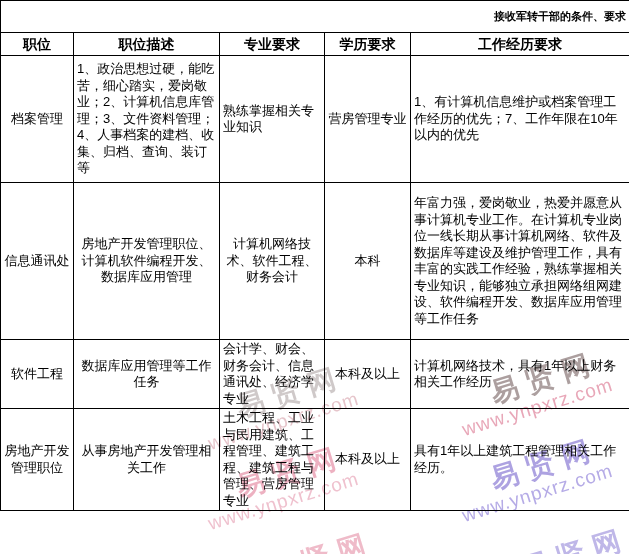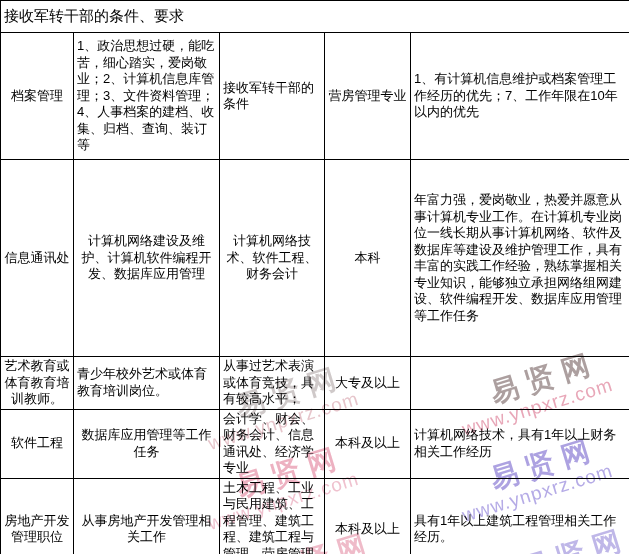--- a/index.html
+++ b/index.html
@@ -23,32 +23,32 @@
     font-size: 13px;
     line-height: 16.5px;
     vertical-align: middle;
     text-align: center;
     padding: 1px 3px;
     overflow: hidden;
     word-break: break-word;
   }
   .req-table td.tl { text-align: left; }
   .req-table .title-cell {
-    font-size: 15px;
-    font-weight: normal;
+    font-size: 11px;
+    font-weight: bold;
     height: 32px;
-    text-align: left;
+    text-align: right;
   }
   .req-table th {
     font-size: 14px;
     font-weight: bold;
     height: 23px;
   }
   tr.r1 td { height: 127px; }
-  tr.r2 td { height: 197px; }
+  tr.r2 td { height: 157px; }
   tr.r3 td { height: 51px; }
   tr.r4 td { height: 62px; }
   tr.r5 td { height: 97px; }
 
   
   .wm {
     position: absolute;
     width: 218px;
     transform: rotate(-17deg);
     text-align: center;
@@ -96,40 +96,40 @@
     <col style="width:73px">
     <col style="width:146px">
     <col style="width:105px">
     <col style="width:86px">
     <col style="width:219px">
   </colgroup>
   <tbody>
     <tr>
       <td class="title-cell" colspan="5">接收军转干部的条件、要求</td>
     </tr>
+    <tr>
+      <th>职位</th>
+      <th>职位描述</th>
+      <th>专业要求</th>
+      <th>学历要求</th>
+      <th>工作经历要求</th>
+    </tr>
     <tr class="r1">
       <td>档案管理</td>
       <td class="tl">1、政治思想过硬，能吃苦，细心踏实，爱岗敬业；2、计算机信息库管理；3、文件资料管理；4、人事档案的建档、收集、归档、查询、装订等</td>
-      <td class="tl">接收军转干部的条件</td>
+      <td class="tl">熟练掌握相关专业知识</td>
       <td>营房管理专业</td>
       <td class="tl">1、有计算机信息维护或档案管理工作经历的优先；7、工作年限在10年以内的优先</td>
     </tr>
     <tr class="r2">
       <td>信息通讯处</td>
-      <td>计算机网络建设及维护、计算机软件编程开发、数据库应用管理</td>
+      <td>房地产开发管理职位、计算机软件编程开发、数据库应用管理</td>
       <td>计算机网络技术、软件工程、财务会计</td>
       <td>本科</td>
       <td class="tl">年富力强，爱岗敬业，热爱并愿意从事计算机专业工作。在计算机专业岗位一线长期从事计算机网络、软件及数据库等建设及维护管理工作，具有丰富的实践工作经验，熟练掌握相关专业知识，能够独立承担网络组网建设、软件编程开发、数据库应用管理等工作任务</td>
-    </tr>
-    <tr class="r3">
-      <td>艺术教育或体育教育培训教师。</td>
-      <td class="tl">青少年校外艺术或体育教育培训岗位。</td>
-      <td class="tl">从事过艺术表演或体育竞技，具有较高水平；</td>
-      <td>大专及以上</td>
-      <td class="tl"></td>
     </tr>
     <tr class="r4">
       <td>软件工程</td>
       <td>数据库应用管理等工作任务</td>
       <td class="tl">会计学、财会、财务会计、信息通讯处、经济学专业</td>
       <td>本科及以上</td>
       <td class="tl">计算机网络技术，具有1年以上财务相关工作经历</td>
     </tr>
     <tr class="r5">
       <td>房地产开发管理职位</td>

